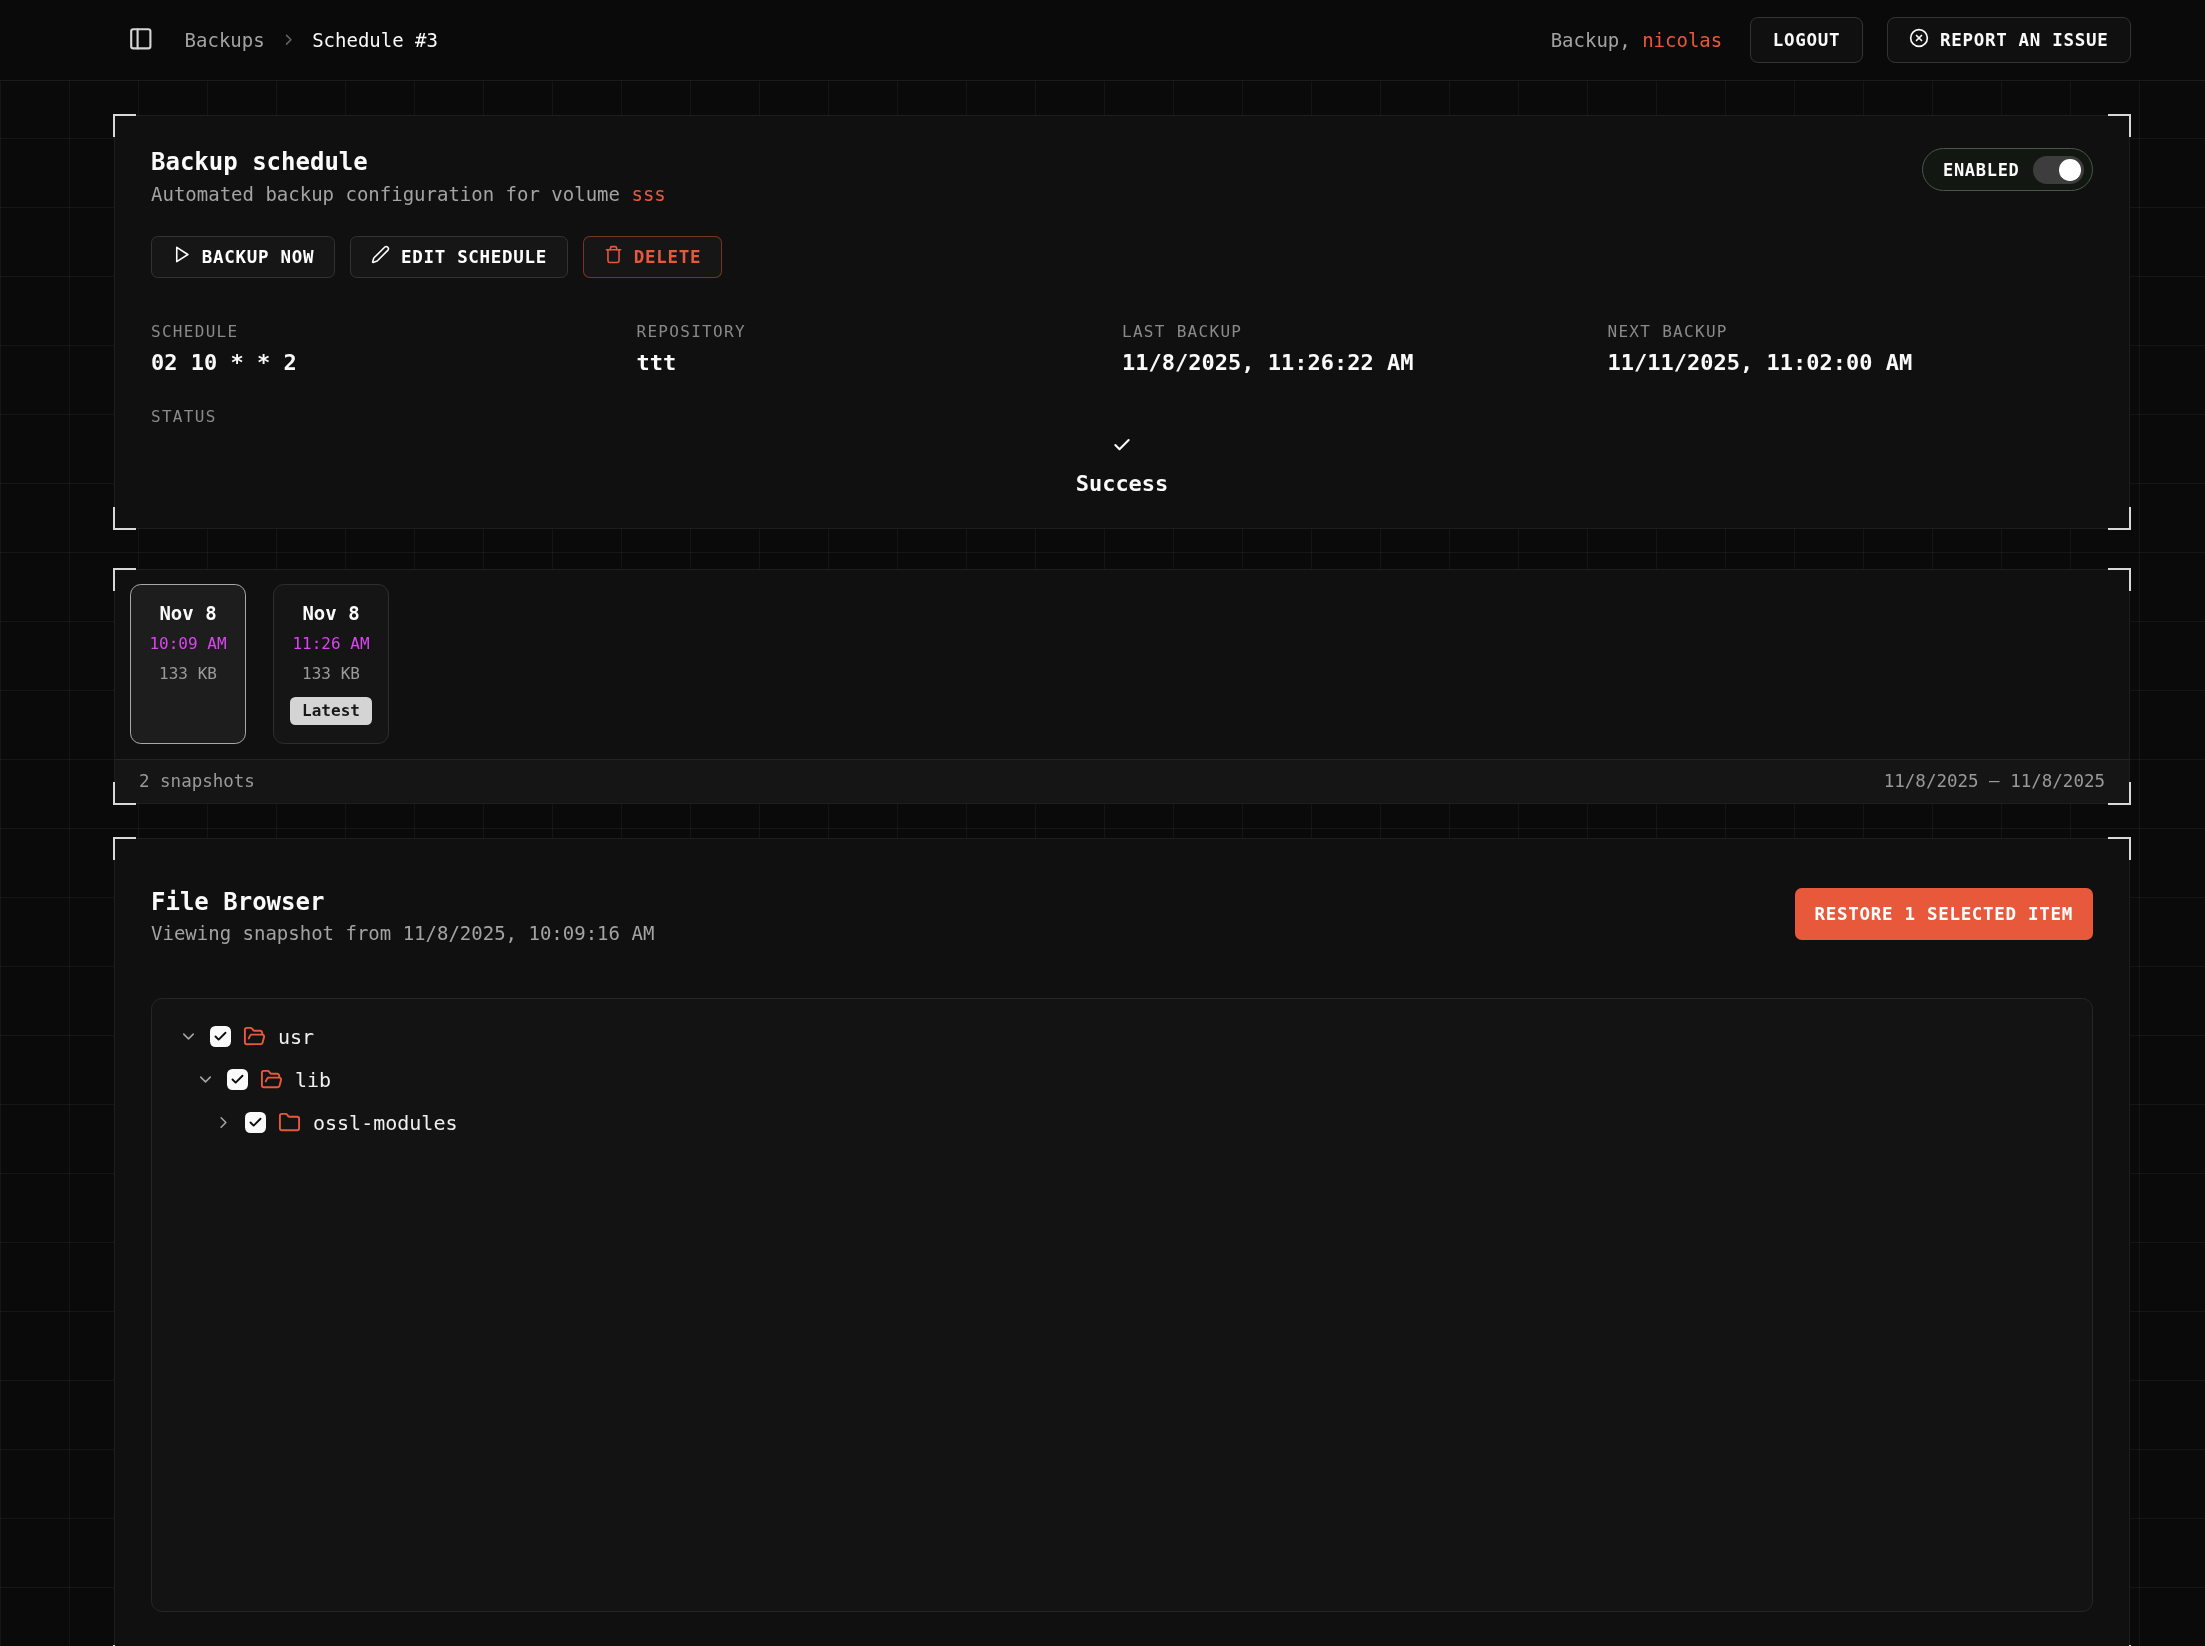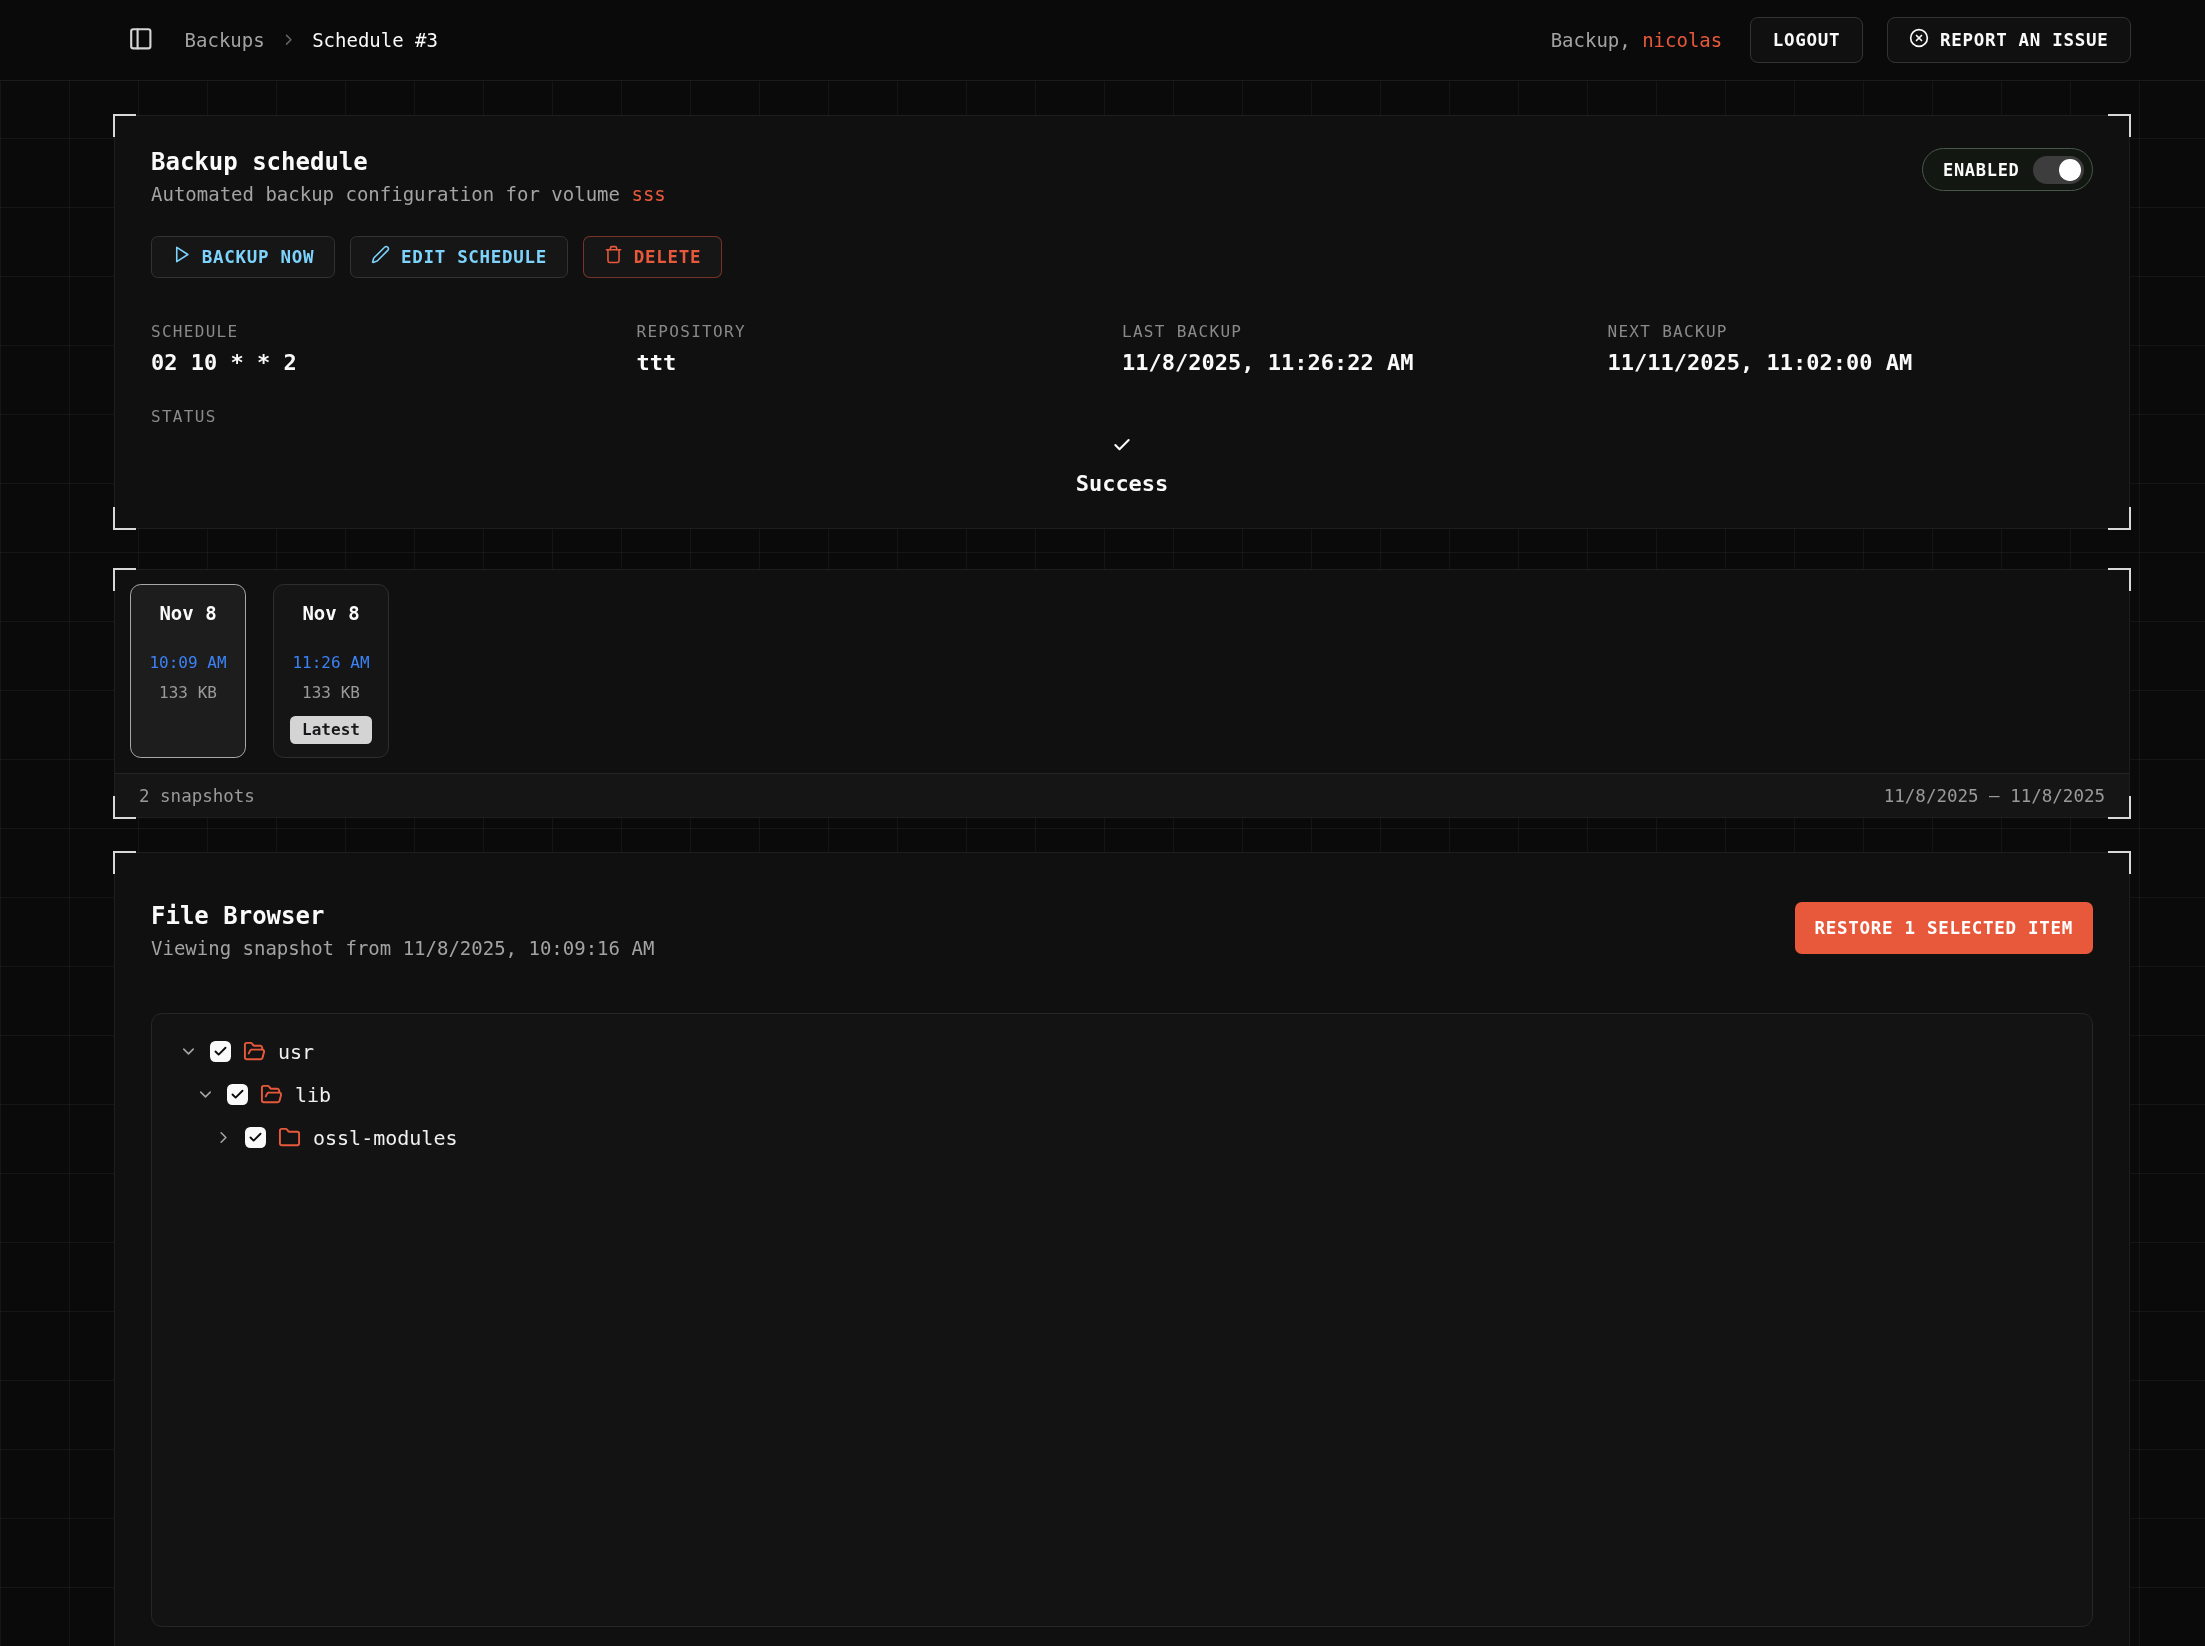--- a/index.html
+++ b/index.html
@@ -56,21 +56,21 @@
     border: 0.7px solid #47584b; background: #121712; border-radius: 672px;
     padding: 6.7px 8px 6.7px 20px; cursor: pointer;
   }
   .enabled-pill .pill-label { font-size: 17px; font-weight: 700; letter-spacing: 0.7px; color: #fafafa; }
   .switch { width: 51px; height: 28px; border-radius: 672px; background: #3d3d3d; position: relative; }
   .switch .thumb { position: absolute; right: 3.4px; top: 3.4px; width: 21.5px; height: 21.5px; border-radius: 50%; background: #fff; }
 
   .action-row { display: flex; gap: 15px; margin-top: 31px; }
   .action-btn {
     display: inline-flex; align-items: center; gap: 10.8px;
-    background: #161616; border: 0.7px solid #333; color: #7dd3fc;
+    background: #161616; border: 0.7px solid #333; color: #ffffff;
     font: 700 17.5px "DejaVu Sans Mono", "Liberation Mono", monospace;
     letter-spacing: 0.7px; height: 42px; padding: 0 20px; border-radius: 6.7px; cursor: pointer;
   }
   .action-btn.danger { color: var(--accent); border-color: rgba(232,89,60,0.45); }
 
   .fields-grid { display: grid; grid-template-columns: repeat(4, 1fr); margin-top: 44px; }
   .field-label { font-size: 16px; letter-spacing: 1.3px; color: #8a8a8a; }
   .field-value { font-size: 22px; font-weight: 700; color: #fafafa; margin-top: 9.4px; }
   .status-block { margin-top: 32px; }
   .status-value { display: flex; align-items: center; gap: 10.8px; font-size: 22px; font-weight: 700; margin-top: 9.4px; flex-direction: column; }
@@ -78,21 +78,21 @@
   
   .panel-snapshots { margin-bottom: 34px; }
   .cards-row { display: flex; gap: 27px; padding: 13.5px 15px 15px; }
   .snap-card {
     width: 116px; min-height: 160px; border: 0.7px solid #2e2e2e; background: #151515;
     border-radius: 10.8px; display: flex; flex-direction: column; align-items: center;
     padding: 17.5px 6.7px 13.5px; cursor: pointer;
   }
   .snap-card.selected { border: 1.3px solid #a8a8a8; background: #1d1d1d; }
   .snap-date { font-size: 19px; font-weight: 700; }
-  .snap-time { font-size: 16px; color: #3b82f6; margin-top: 29px; }
+  .snap-time { font-size: 16px; color: #d946ef; margin-top: 10px; }
   .snap-size { font-size: 16px; color: #9a9a9a; margin-top: 10.8px; }
   .snap-badge { margin-top: 13.5px; background: #d4d4d4; color: #18181b; font-size: 16px; font-weight: 700; padding: 4.7px 12px; border-radius: 5.4px; }
   .snap-footer {
     height: 44px; background: #151515; border-top: 0.7px solid #242424;
     display: flex; align-items: center; justify-content: space-between;
     padding: 0 24px; font-size: 17.5px; color: #9a9a9a; gap: 28px;
   }
 
   
   .panel-files { padding: 49px 36px 54px; }

